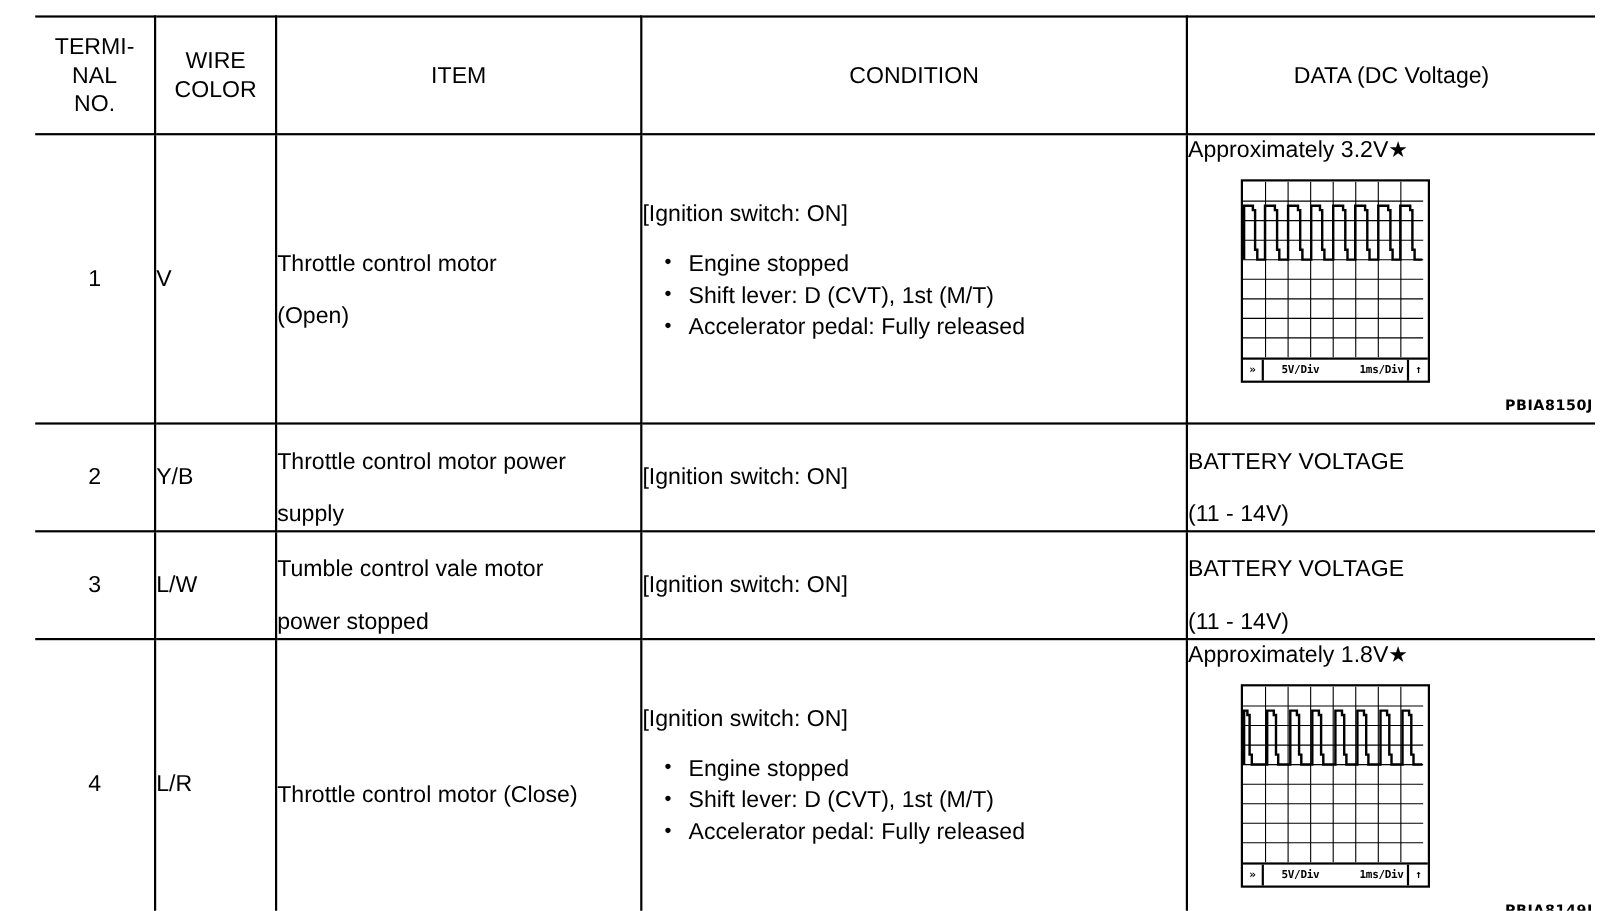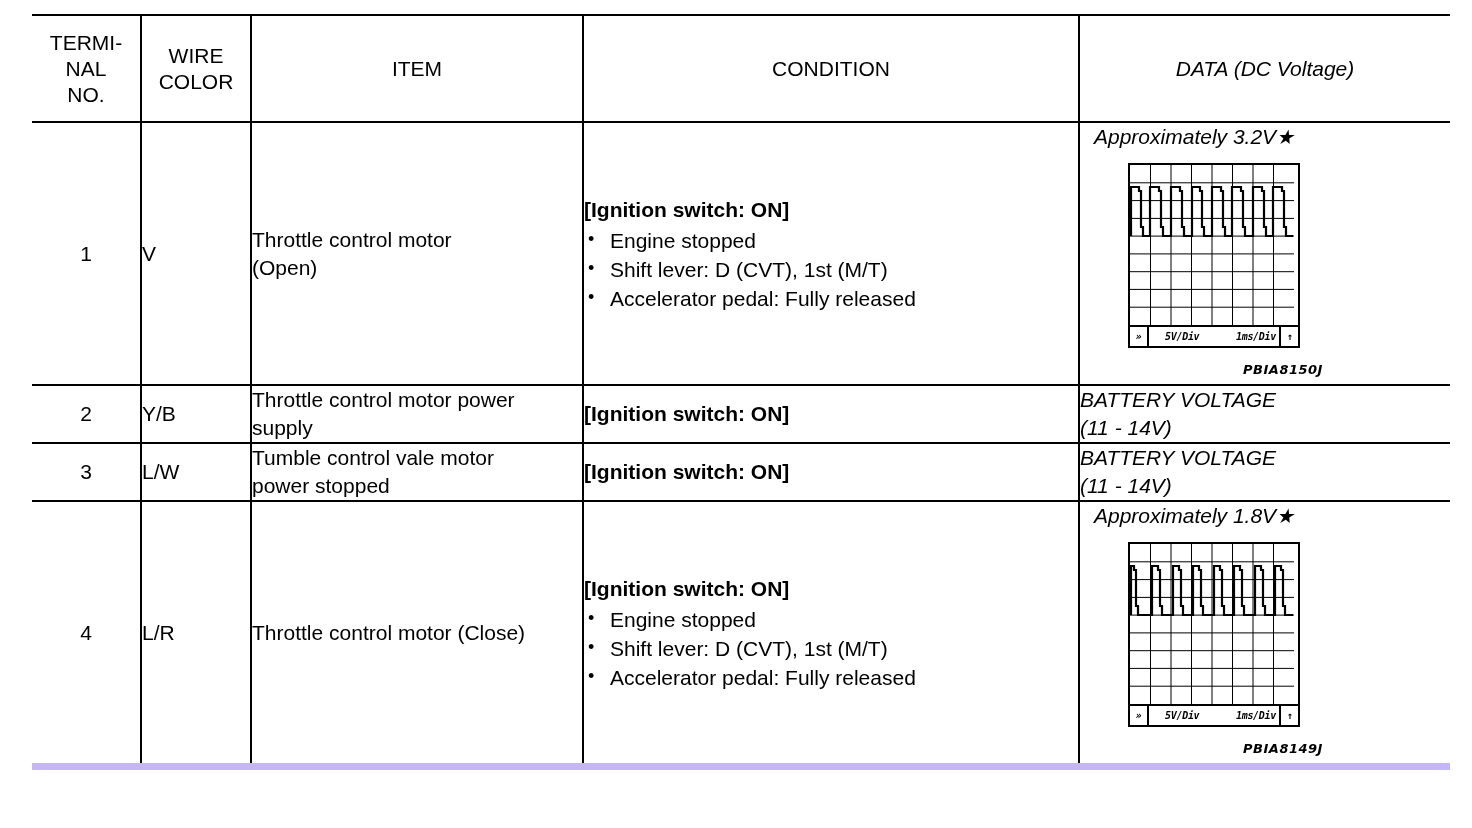--- a/index.html
+++ b/index.html
@@ -45,21 +45,21 @@
 
   
   thead tr th { border-top: 7px solid #000; border-bottom: 3px solid #000; }
   tbody tr:last-child td { border-bottom: 7px solid #c4b5fd; }
 
   
   .col-term { width: 108px; }
   .col-wire { width: 108px; text-align: center; }
   .col-item { width: 330px; }
   .col-cond { width: 494px; }
-  .col-data { width: 370px; font-style: italic; }
+  .col-data { width: 370px; }
 
   
   .col-cond { border-left-width: 3px; }
   .col-data { border-left-width: 3px; }
 
   
   thead th {
     font-size: 21px;
     line-height: 26px;
     text-align: center;
@@ -86,49 +86,48 @@
   }
   .cell-data {
     font-size: 21px;
     line-height: 28px;
     padding: 10px 10px 10px 12px;
     vertical-align: top;
   }
   .cell-data.centered { vertical-align: middle; }
 
   .cond-head {
-    font-weight: bold;
+    font-weight: normal;
     margin-bottom: 2px;
   }
   .cond-list {
     list-style: none;
-    margin: 0;
+    margin: 16px;
     padding: 0;
   }
   .cond-list li {
     position: relative;
     padding-left: 26px;
   }
   .cond-list li::before {
     content: "\2022";
     position: absolute;
     left: 4px;
     top: -1px;
     font-size: 18px;
   }
 
-  .data-line { display: block; }
+  .data-line { display: block; margin-top: 20px; }
 
   
   .scope-wrap { position: relative; }
   .scope-title {
     font-size: 21px;
     margin-bottom: 12px;
     white-space: nowrap;
-    padding-left: 14px;
   }
   .scope-star { font-size: 20px; letter-spacing: 0; }
 
   .scope {
     width: 168px;
     border: 2px solid #000;
     background: #fff;
     margin-left: 48px;
   }
   .scope-grid {
@@ -166,21 +165,21 @@
     padding: 0 3px 0 4px;
     white-space: nowrap;
     margin-left: 12px;
   }
 
   .scope-ref {
     font-family: "DejaVu Sans", sans-serif;
     font-size: 13px;
     font-weight: bold;
     letter-spacing: 0.5px;
-    text-align: center;
+    text-align: right;
     margin-top: 8px;
     padding-right: 2px;
     padding-left: 38px;
   }
 </style>
 </head>
 <body>
 
 <div class="sheet">
   <table class="spec-table">

